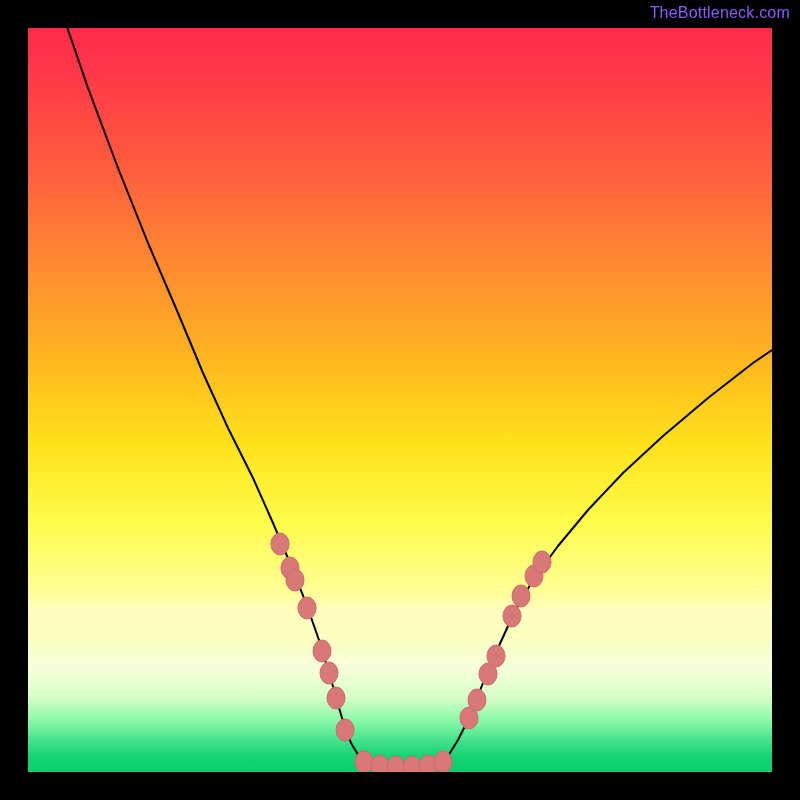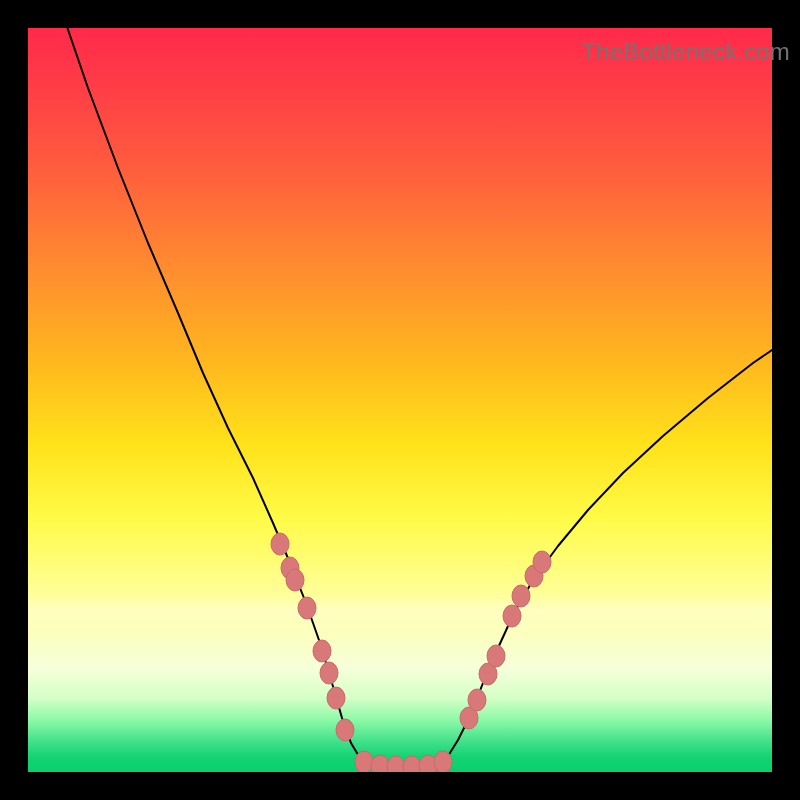--- a/index.html
+++ b/index.html
@@ -54,24 +54,23 @@
       rgba(255,255,210,0.55) 45%,
       rgba(255,255,190,0) 100%
     );
     pointer-events: none;
   }
   .watermark {
     position: absolute;
     top: 4px;
     right: 10px;
     font-family: Arial, Helvetica, sans-serif;
-    font-size: 24px;
-    color: #737373;
+    font-size: 16px;
+    color: #8b5cf6;
     letter-spacing: 0.2px;
-    margin-top: 34px;
   }
   svg.curve {
     position: absolute;
     left: 0;
     top: 0;
     width: 744px;
     height: 744px;
   }
   .dot {
     fill: #d87878;

